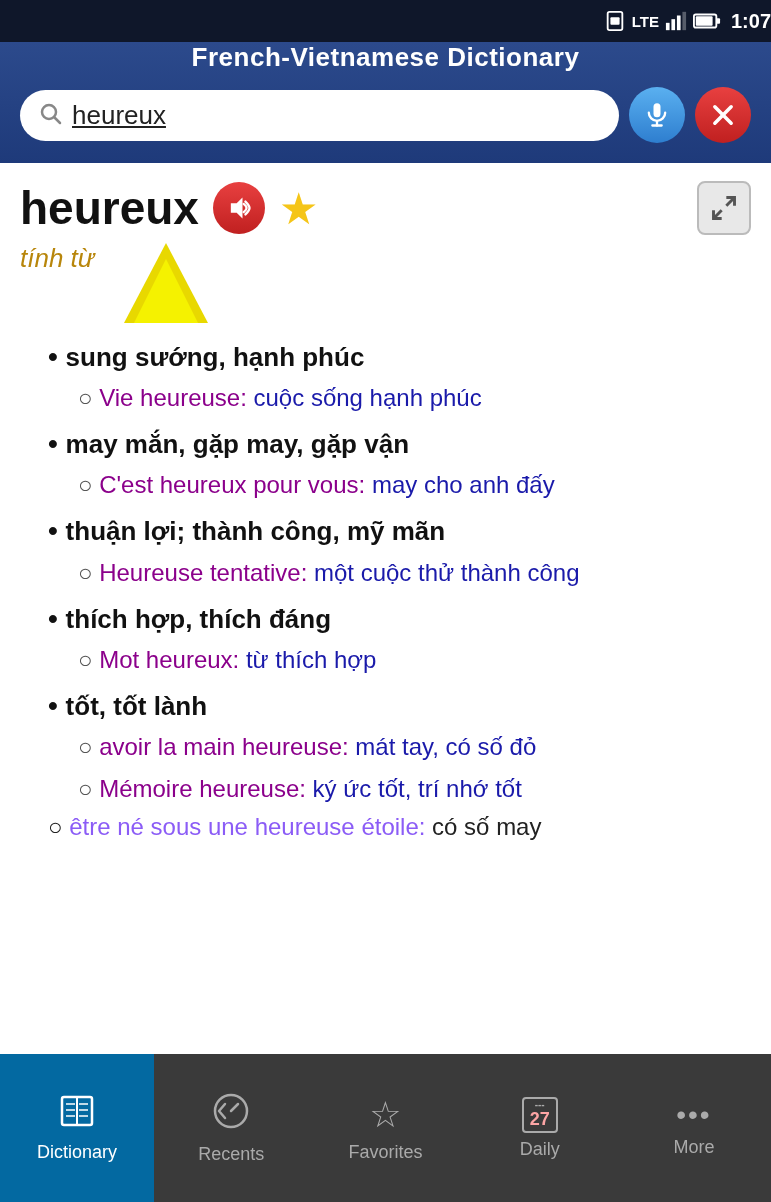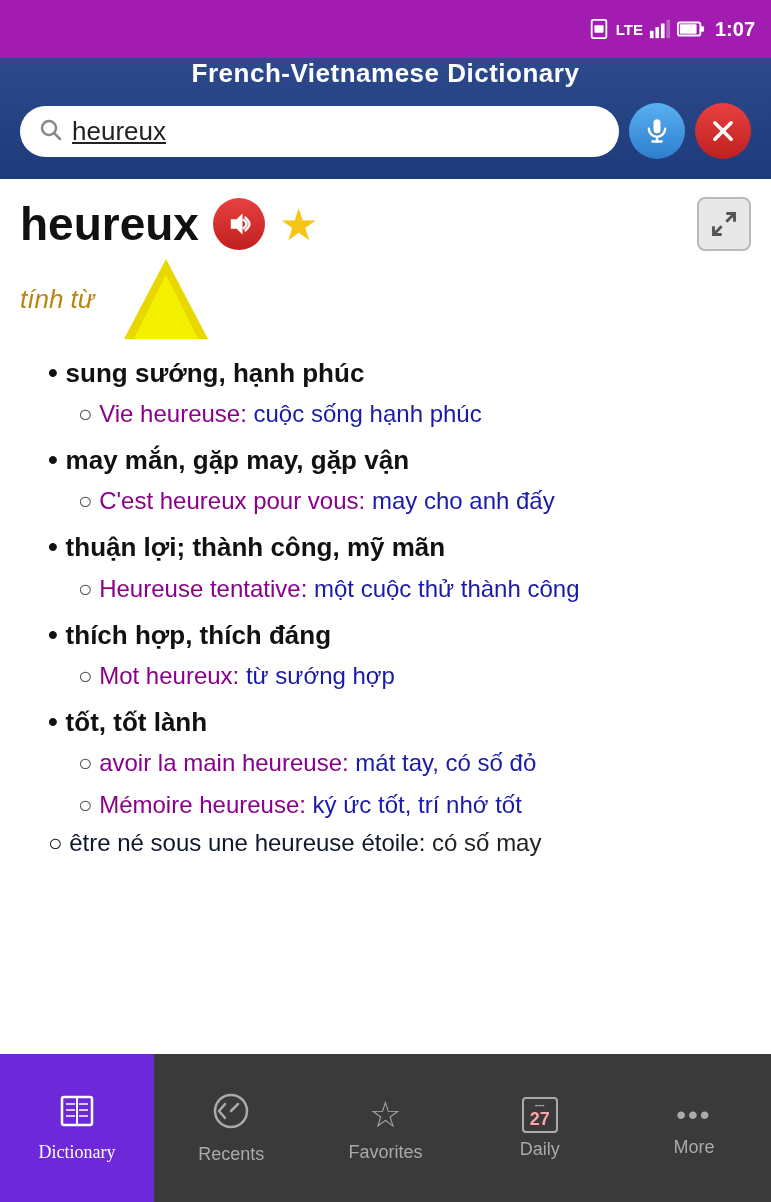--- a/index.html
+++ b/index.html
@@ -7,26 +7,26 @@
     body {
       width: 771px;
       min-height: 1202px;
       font-family: 'Arial', sans-serif;
       background: #fff;
       overflow-x: hidden;
     }
 
     
     .status-bar {
-      background: #a21caf;
-      height: 58px;
+      background: #0f172a;
+      height: 42px;
       display: flex;
       align-items: center;
       justify-content: flex-end;
-      padding: 0 16px;
+      padding: 0 0;
       color: white;
       font-size: 18px;
       font-weight: bold;
     }
     .status-icons {
       display: flex;
       align-items: center;
       gap: 6px;
     }
     .status-time {
@@ -183,21 +183,20 @@
     .french-text {
       color: #8b008b;
       text-align: center;
     }
     .viet-text {
       color: #1a1aaa;
     }
 
     .word-type-row {
       display: flex;
-      align-items: center;
       gap: 16px;
     }
 
     
     .bottom-nav {
       position: fixed;
       bottom: 0;
       left: 0;
       width: 771px;
       height: 148px;
@@ -212,23 +211,22 @@
       align-items: center;
       justify-content: center;
       gap: 6px;
       cursor: pointer;
       border: none;
       background: transparent;
       color: #aaa;
       font-size: 18px;
     }
     .nav-item.active {
-      background: #6d28d9;
+      background: #0369a1;
       color: white;
-      font-family: Liberation Serif, serif;
     }
     .nav-icon {
       font-size: 34px;
       color: inherit;
     }
     .nav-label {
       font-size: 18px;
       color: inherit;
     }
     .nav-item.active .nav-label {
@@ -239,21 +237,21 @@
     }
 
     
     .cutoff-row {
       color: #222;
       font-size: 24px;
       margin-top: 4px;
       overflow: hidden;
       max-height: 36px;
     }
-    .cutoff-row .french-text { color: #0f172a; }
+    .cutoff-row .french-text { color: #8b5cf6; }
 
     
     .daily-badge {
       width: 36px;
       height: 36px;
       border: 2px solid #aaa;
       border-radius: 4px;
       display: flex;
       flex-direction: column;
       align-items: center;
@@ -374,21 +372,21 @@
 
     <div class="def-main">thuận lợi; thành công, mỹ mãn</div>
     <div class="def-example">
       <span class="french-text">Heureuse tentative:</span>
       <span class="viet-text"> </span><span class="viet-text">một cuộc thử thành công</span>
     </div>
 
     <div class="def-main">thích hợp, thích đáng</div>
     <div class="def-example">
       <span class="french-text">Mot heureux:</span>
-      <span class="viet-text"> </span><span class="viet-text">từ sướng hợp</span>
+      <span class="viet-text"> </span><span class="viet-text">từ thích hợp</span>
     </div>
 
     <div class="def-main">tốt, tốt lành</div>
     <div class="def-example">
       <span class="french-text">avoir la main heureuse:</span>
       <span class="viet-text"> </span><span class="viet-text">mát tay, có số đỏ</span>
     </div>
     <div class="def-example">
       <span class="french-text">Mémoire heureuse:</span>
       <span class="viet-text"> </span><span class="viet-text">ký ức tốt, trí nhớ tốt</span>

